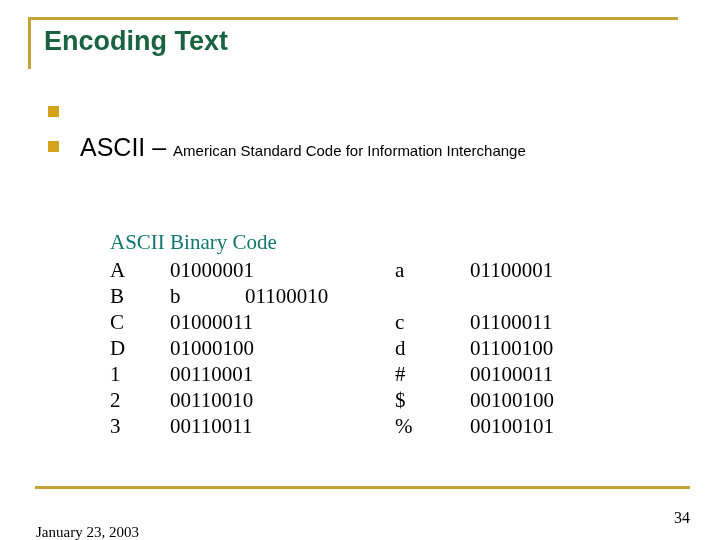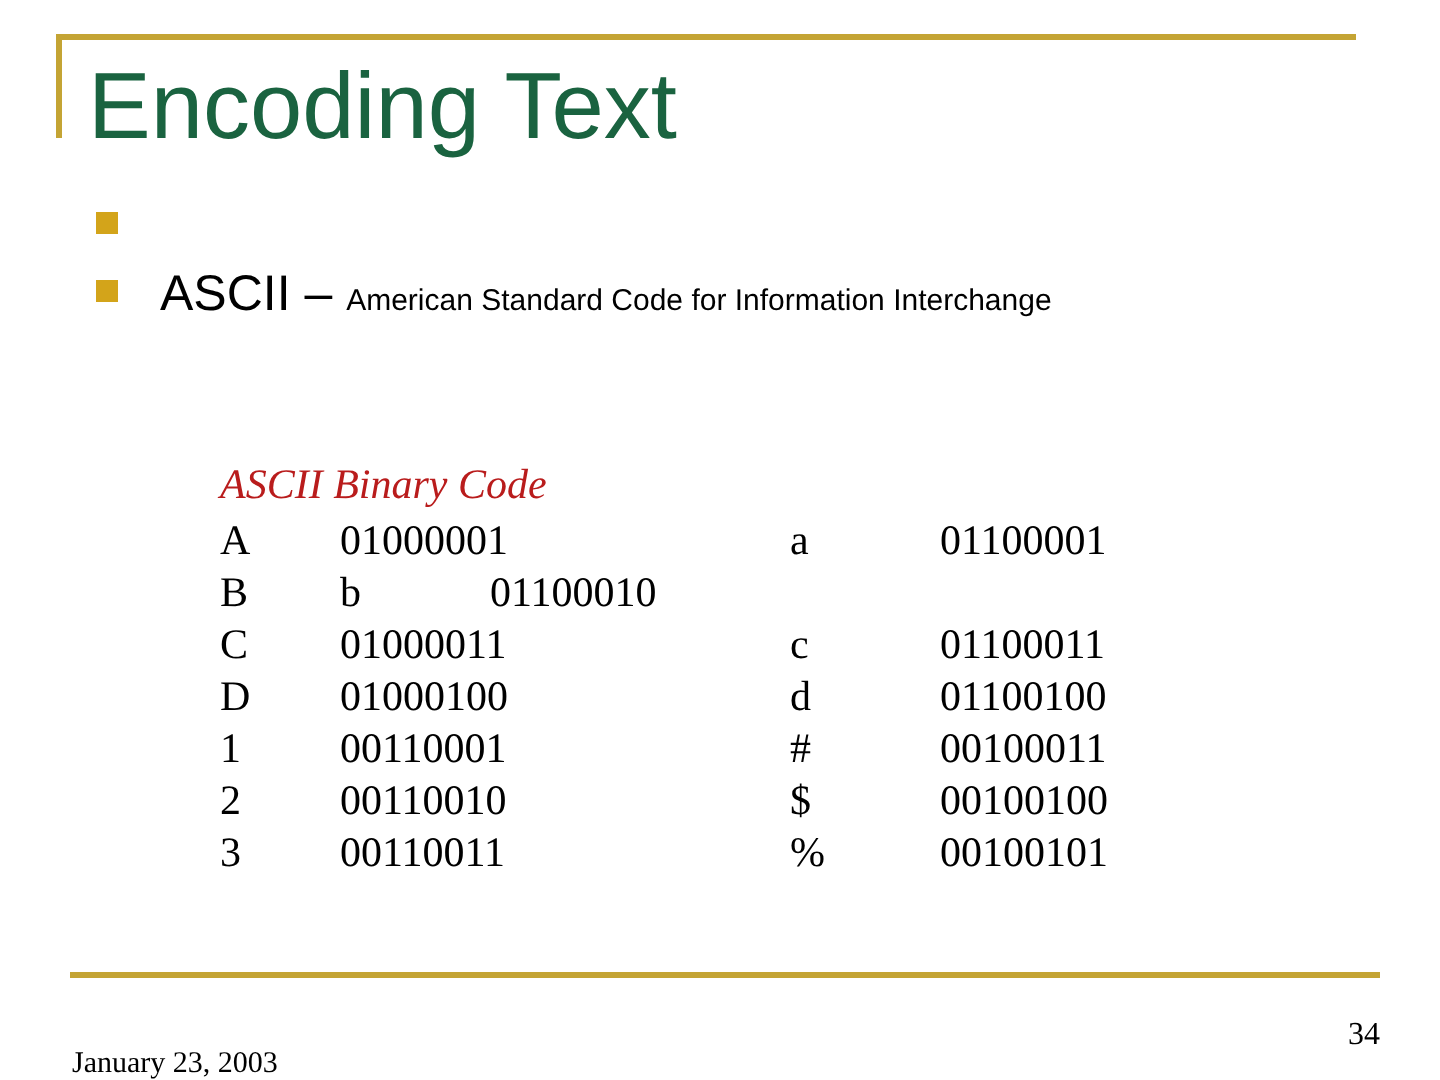--- a/index.html
+++ b/index.html
@@ -33,22 +33,22 @@
     height: 52px;
     background: #c4a434;
   }
 
   
   .slide-title {
     position: absolute;
     left: 44px;
     top: 26px;
     font-family: "Liberation Sans", sans-serif;
-    font-size: 47px;
-    font-weight: 400;
+    font-size: 27px;
+    font-weight: 700;
     letter-spacing: 0px;
     color: #1a6340;
     white-space: nowrap;
     line-height: 1.15;
   }
 
   
   .bullets {
     position: absolute;
     left: 48px;
@@ -87,24 +87,23 @@
     position: absolute;
     left: 110px;
     top: 230px;
     font-family: "Liberation Serif", serif;
     font-size: 21px;
     color: #000000;
   }
   .ascii-caption {
     font-family: "Liberation Serif", serif;
     font-size: 21px;
-    color: #b91c1c;
+    color: #0f766e;
     margin-bottom: 3px;
     white-space: nowrap;
-    font-style: italic;
   }
   .ascii-row {
     display: flex;
     height: 26px;
     align-items: baseline;
     white-space: nowrap;
   }
   .cell-char-a  { width: 60px;  flex: 0 0 60px; }
   .cell-bits-a  { width: 225px; flex: 0 0 225px; }
   .cell-char-b  { width: 75px;  flex: 0 0 75px; }

